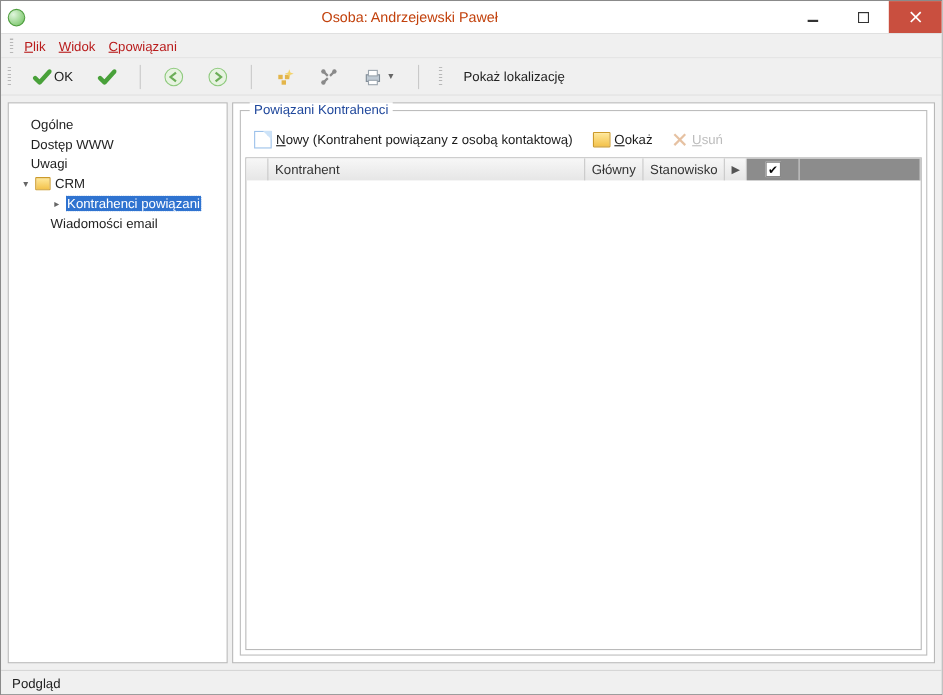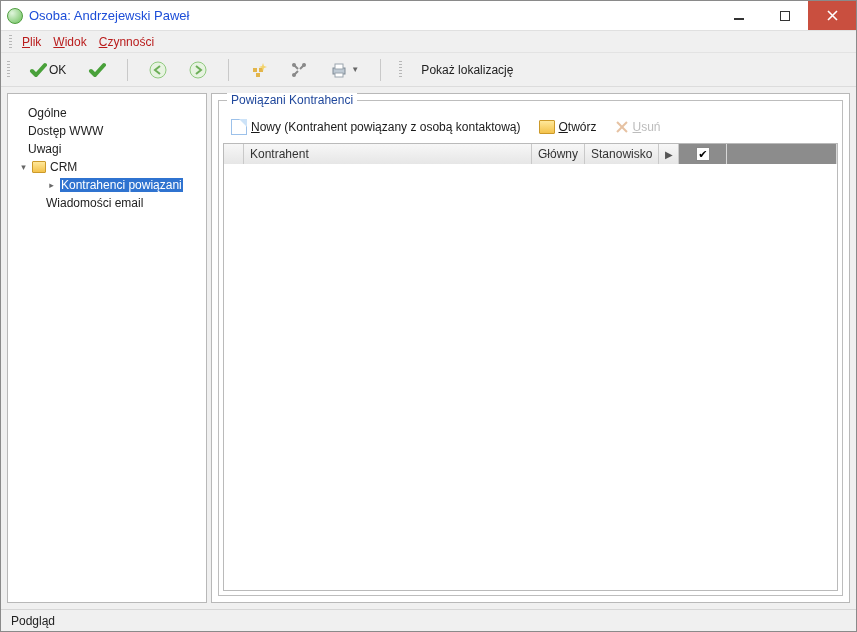--- a/index.html
+++ b/index.html
@@ -1,20 +1,20 @@
 <!DOCTYPE html>
 <html><head>
 <meta charset="utf-8">
 <style>
 html,body{margin:0;padding:0;font-family:"Segoe UI",Tahoma,Arial,sans-serif;font-size:12px;color:#222;background:#fff;box-sizing:border-box}
 *,*:before,*:after{box-sizing:inherit}
 .window{width:857px;height:632px;border:1px solid #8a8a8a;background:#f0f0f0;display:flex;flex-direction:column;position:relative}
 .titlebar{height:30px;display:flex;align-items:center;background:#fff;border-bottom:1px solid #e0e0e0}
 .titlebar .app-icon{width:16px;height:16px;margin:0 6px;border-radius:8px;background:radial-gradient(circle at 30% 30%,#dff5dc,#6bbf59);border:1px solid #4f9e3f}
-.titlebar .title{flex:1;font-size:13px;color:#1d4ed8}
+.titlebar .title{flex:1;text-align:center;font-size:13px;color:#c2410c}
 .tb-btns{display:flex;height:100%}
 .tb-btn{width:46px;display:flex;align-items:center;justify-content:center;color:#333}
 .tb-btn.close{background:#c94f3f;color:#fff;width:48px}
 .menubar{height:22px;display:flex;align-items:center;padding:0 4px;background:#f0f0f0;border-bottom:1px solid #e3e3e3}
 .menubar .grip{width:3px;height:14px;margin:0 4px;background:repeating-linear-gradient(to bottom,#b7b7b7 0 1px,transparent 1px 3px)}
 .menubar .menu-item{padding:2px 6px;color:#b91c1c}
 .menu-item .ul{text-decoration:underline}
 .toolbar{height:34px;display:flex;align-items:center;background:#f0f0f0;border-bottom:1px solid #dcdcdc;padding:0 4px;gap:12px}
 .toolbar .grip{width:3px;height:18px;margin:0 2px;background:repeating-linear-gradient(to bottom,#b7b7b7 0 1px,transparent 1px 3px)}
 .tbtn{display:flex;align-items:center;height:26px;padding:0 4px;border:1px solid transparent;border-radius:3px;gap:2px}
@@ -86,21 +86,21 @@
             <path d="M1 1 L10 10 M10 1 L1 10" stroke="#fff" stroke-width="1.6"></path>
           </svg>
       </div>
     </div>
   </div>
 
   <div class="menubar">
     <div class="grip"></div>
     <div class="menu-item"><span class="ul">P</span><span>lik</span></div>
     <div class="menu-item"><span class="ul">W</span><span>idok</span></div>
-    <div class="menu-item"><span class="ul">C</span><span>zynności</span></div>
+    <div class="menu-item"><span class="ul">C</span><span>powiązani</span></div>
   </div>
 
   <div class="toolbar">
     <div class="grip"></div>
     <div class="tbtn">
       <span class="ico">
         <svg width="18" height="18">
             <path d="M3 10 L7 14 L16 4" stroke="#49a13a" stroke-width="4" fill="none" stroke-linecap="round" stroke-linejoin="round"></path>
           </svg>
       </span>
@@ -212,21 +212,21 @@
       <div class="groupbox">
         <div class="legend">Powiązani Kontrahenci</div>
 
         <div class="cmdbar">
           <div class="cmdbtn">
             <span class="doc-ico"></span>
             <span><span class="ul">N</span><span>owy</span> <span>(Kontrahent powiązany z osobą kontaktową)</span></span>
           </div>
           <div class="cmdbtn">
             <span class="open-ico"></span>
-            <span><span class="ul">O</span><span>twórz</span></span>
+            <span><span class="ul">O</span><span>okaż</span></span>
           </div>
           <div class="cmdbtn disabled">
             <span class="del-ico"></span>
             <span><span class="ul">U</span><span>suń</span></span>
           </div>
         </div>
 
         <div class="grid">
           <div class="grid-head">
             <div class="gh rowhead"></div>

